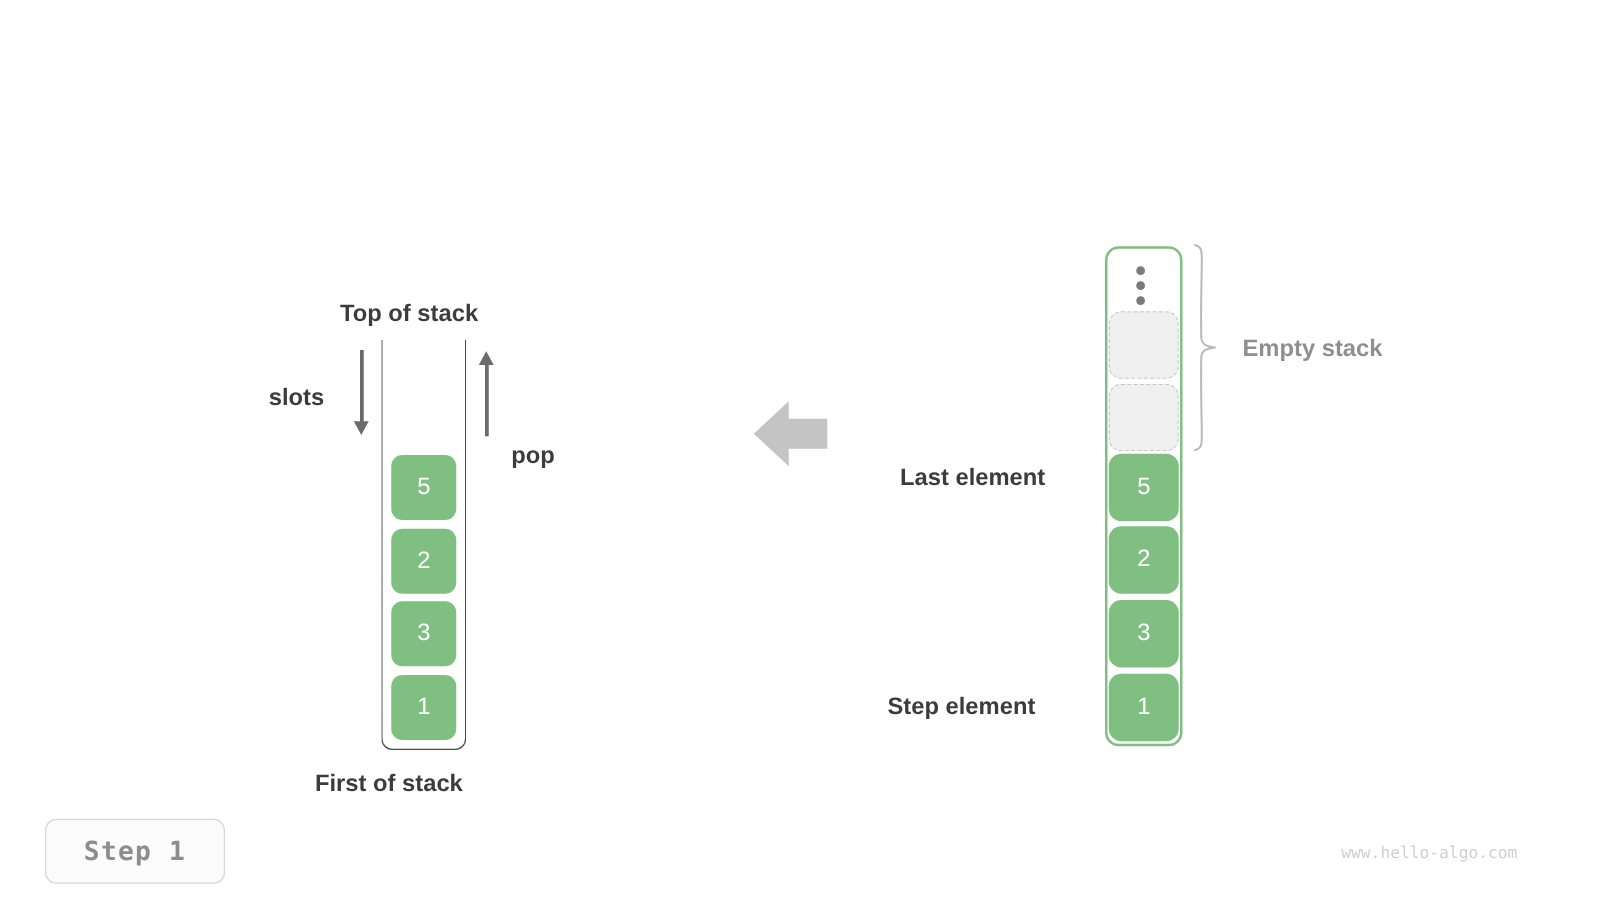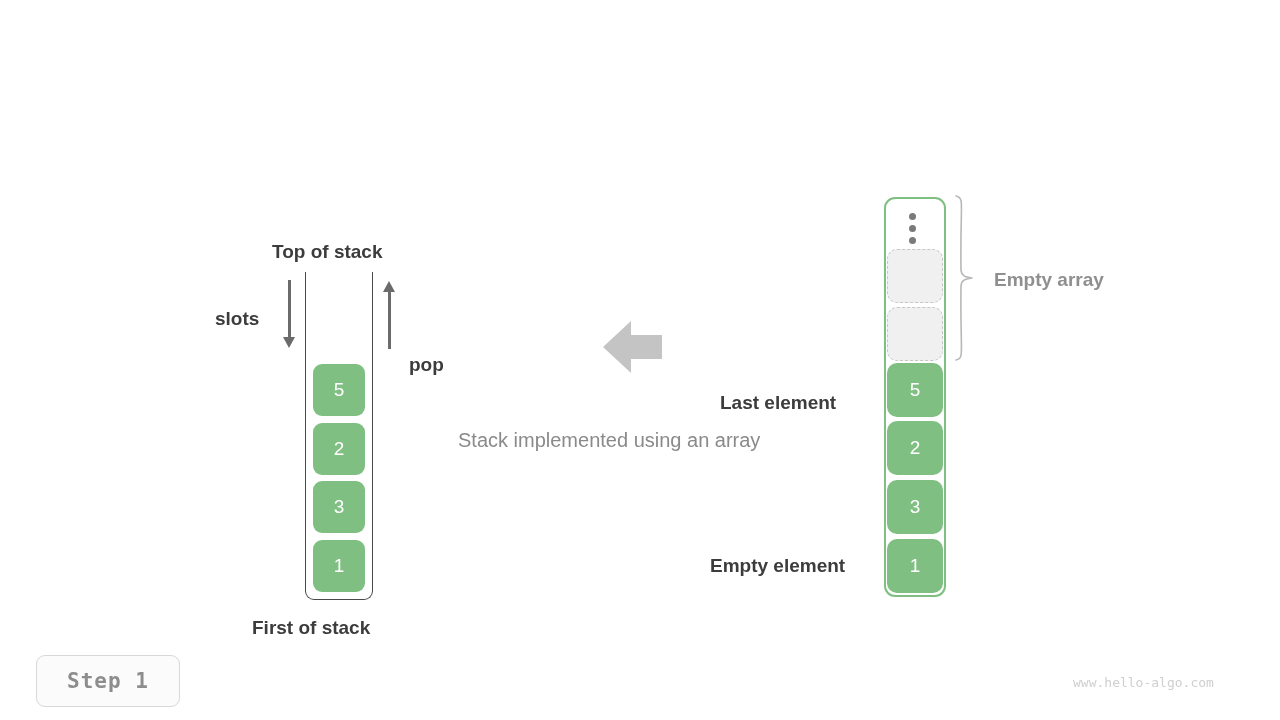--- a/index.html
+++ b/index.html
@@ -220,21 +220,20 @@
   <div class="cell" style="left:313px; top:423px;">2</div>
   <div class="cell" style="left:313px; top:481px;">3</div>
   <div class="cell" style="left:313px; top:540px;">1</div>
 
   <div class="label-bold" style="left:252px; top:617px;">First of stack</div>
 
   <svg id="transform-arrow" viewBox="0 0 59 52">
     <polygon points="0,26 28,0 28,14 59,14 59,38 28,38 28,52" fill="#c4c4c4"></polygon>
   </svg>
 
-  <div class="caption" style="left:458px; top:429px;">Stack implemented using an array</div>
 
   <div id="array-container"></div>
 
   <div id="ellipsis-icon">
     <div class="dot" style="top:0px;"></div>
     <div class="dot" style="top:12px;"></div>
     <div class="dot" style="top:24px;"></div>
   </div>
 
   <div class="cell-empty" style="left:887px; top:249px;"></div>
@@ -243,23 +242,23 @@
   <div class="cell-r" style="left:887px; top:363px;">5</div>
   <div class="cell-r" style="left:887px; top:421px;">2</div>
   <div class="cell-r" style="left:887px; top:480px;">3</div>
   <div class="cell-r" style="left:887px; top:539px;">1</div>
 
   <svg id="empty-slots-brace" viewBox="0 0 22 168">
     <path d="M4 2 C13 4, 8 8, 9 76 C9.5 82, 13 83, 20 84
              C13 85, 9.5 86, 9 92 C8 160, 13 164, 4 166" fill="none" stroke="#b8b8b8" stroke-width="1.6" stroke-linecap="round" stroke-linejoin="round"></path>
   </svg>
 
-  <div class="label-gray-bold" style="left:994px; top:269px;">Empty array</div>
-
-  <div class="label-bold" style="left:720px; top:392px;">Last element</div>
-
-  <div class="label-bold" style="left:710px; top:555px;">Empty element</div>
+  <div class="label-gray-bold" style="left:994px; top:269px;">Empty stack</div>
+
+  <div class="label-bold" style="left:720px; top:372px;">Last element</div>
+
+  <div class="label-bold" style="left:710px; top:555px;">Step element</div>
 
   <div id="step-badge">Step 1</div>
 
   <div id="watermark">www.hello-algo.com</div>
 
 </div>
 
 </body></html>

